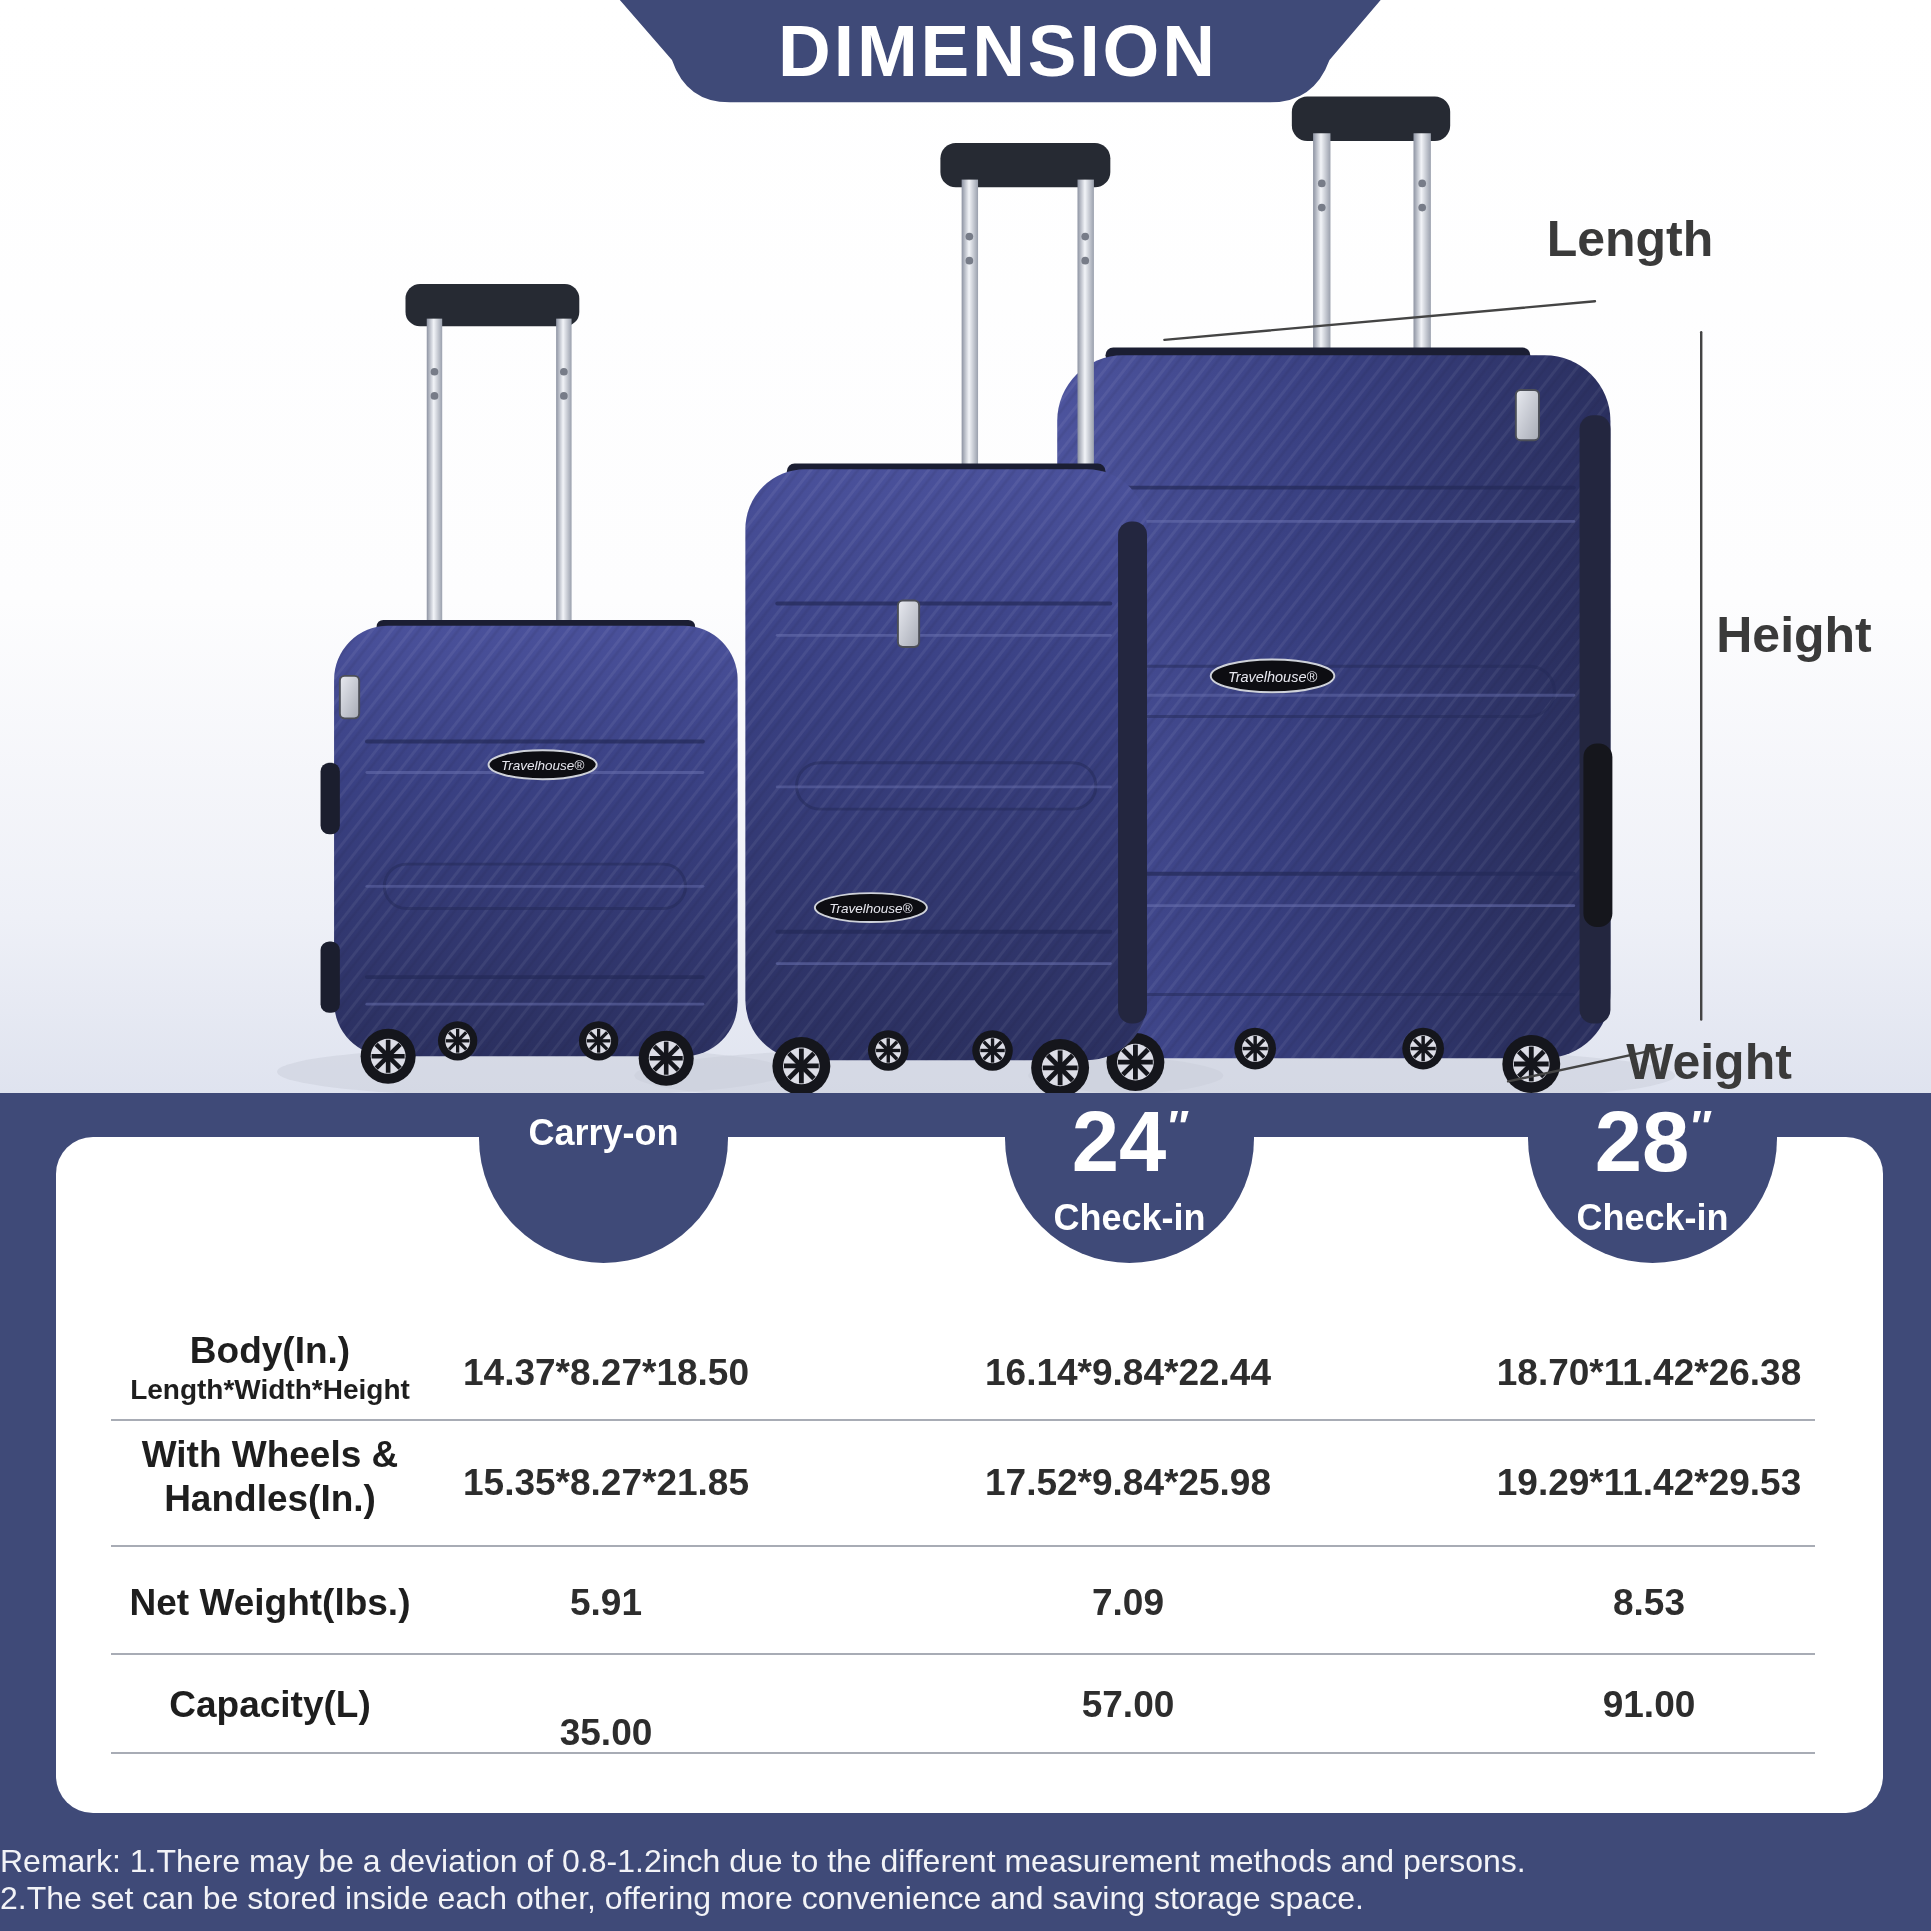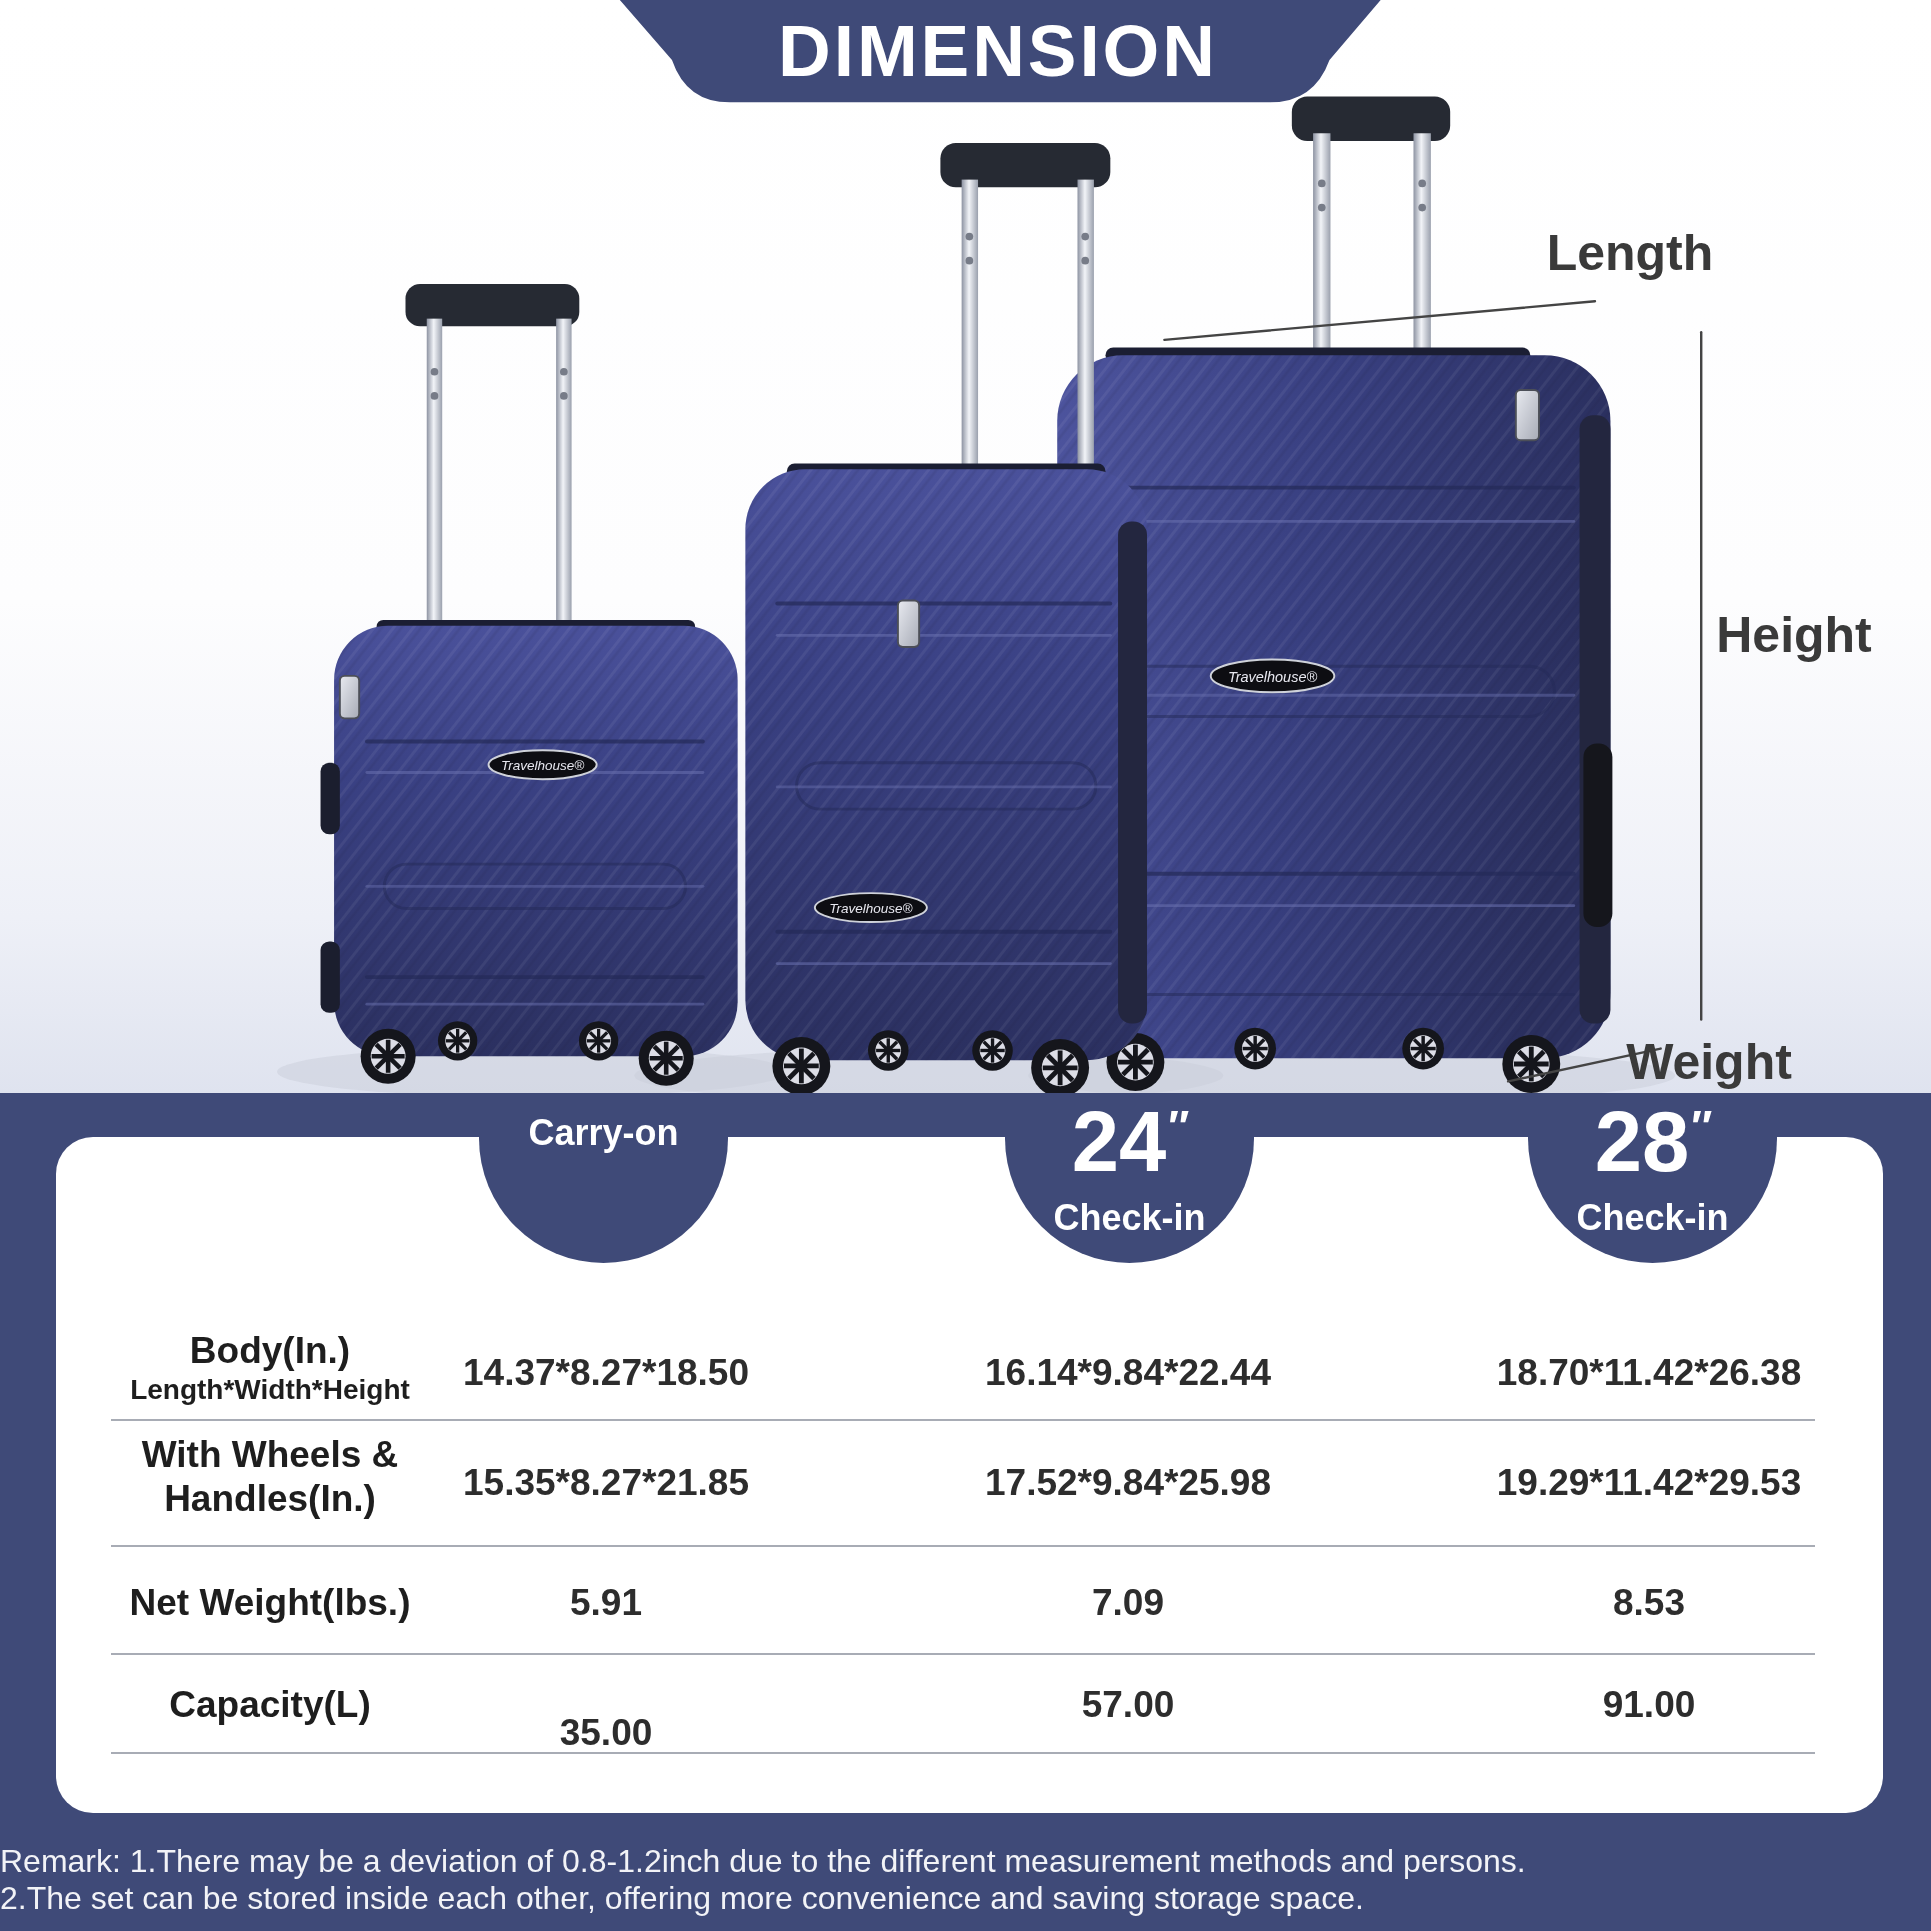--- a/index.html
+++ b/index.html
@@ -205,21 +205,21 @@
 
       <g stroke="#444444" stroke-width="2.5" stroke-linecap="round">
         <line x1="1206" y1="352" x2="1652" y2="312"></line>
         <line x1="1762" y1="344" x2="1762" y2="1056"></line>
         <line x1="1562" y1="1120" x2="1720" y2="1086"></line>
       </g>
     </svg>
 
     <div id="banner-title">DIMENSION</div>
 
-    <div class="ann-label" style="left:1630px;top:253px;text-align:right;">Length</div>
+    <div class="ann-label" style="left:1630px;top:239px;text-align:right;">Length</div>
     <div class="ann-label" style="left:1794px;top:635px;">Height</div>
     <div class="ann-label" style="left:1709px;top:1062px;">Weight</div>
   </div>
 
   <div id="bottom-section">
     <div id="spec-card"></div>
 
     <div class="bump" style="left:479px;"></div>
     <div class="bump" style="left:1005px;"></div>
     <div class="bump" style="left:1528px;"></div>

